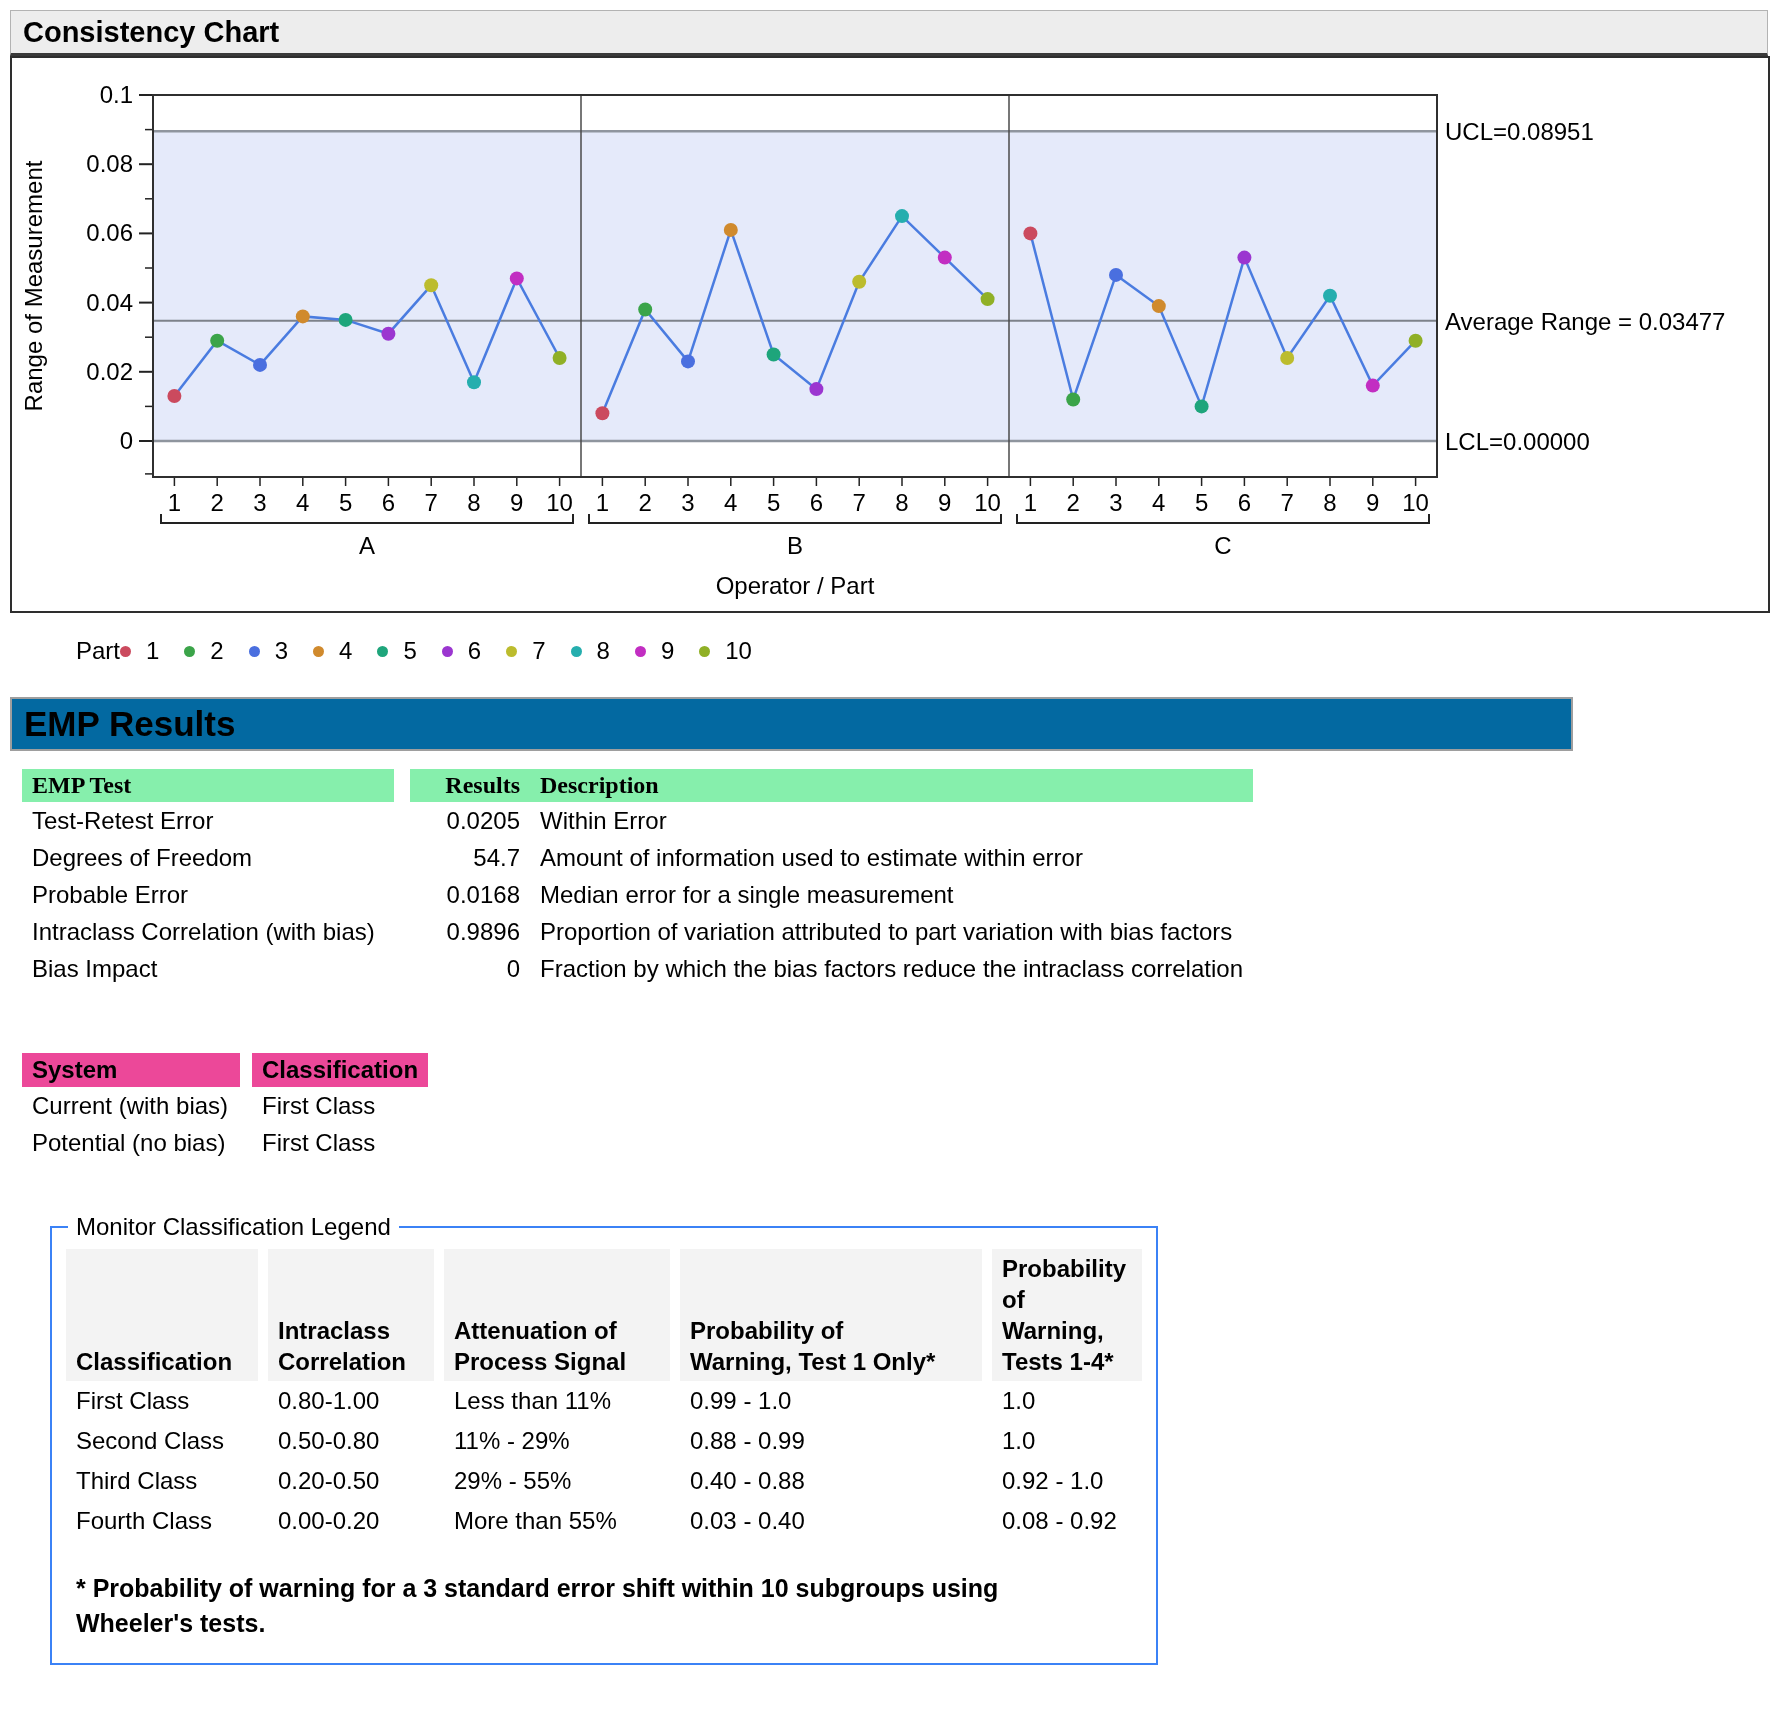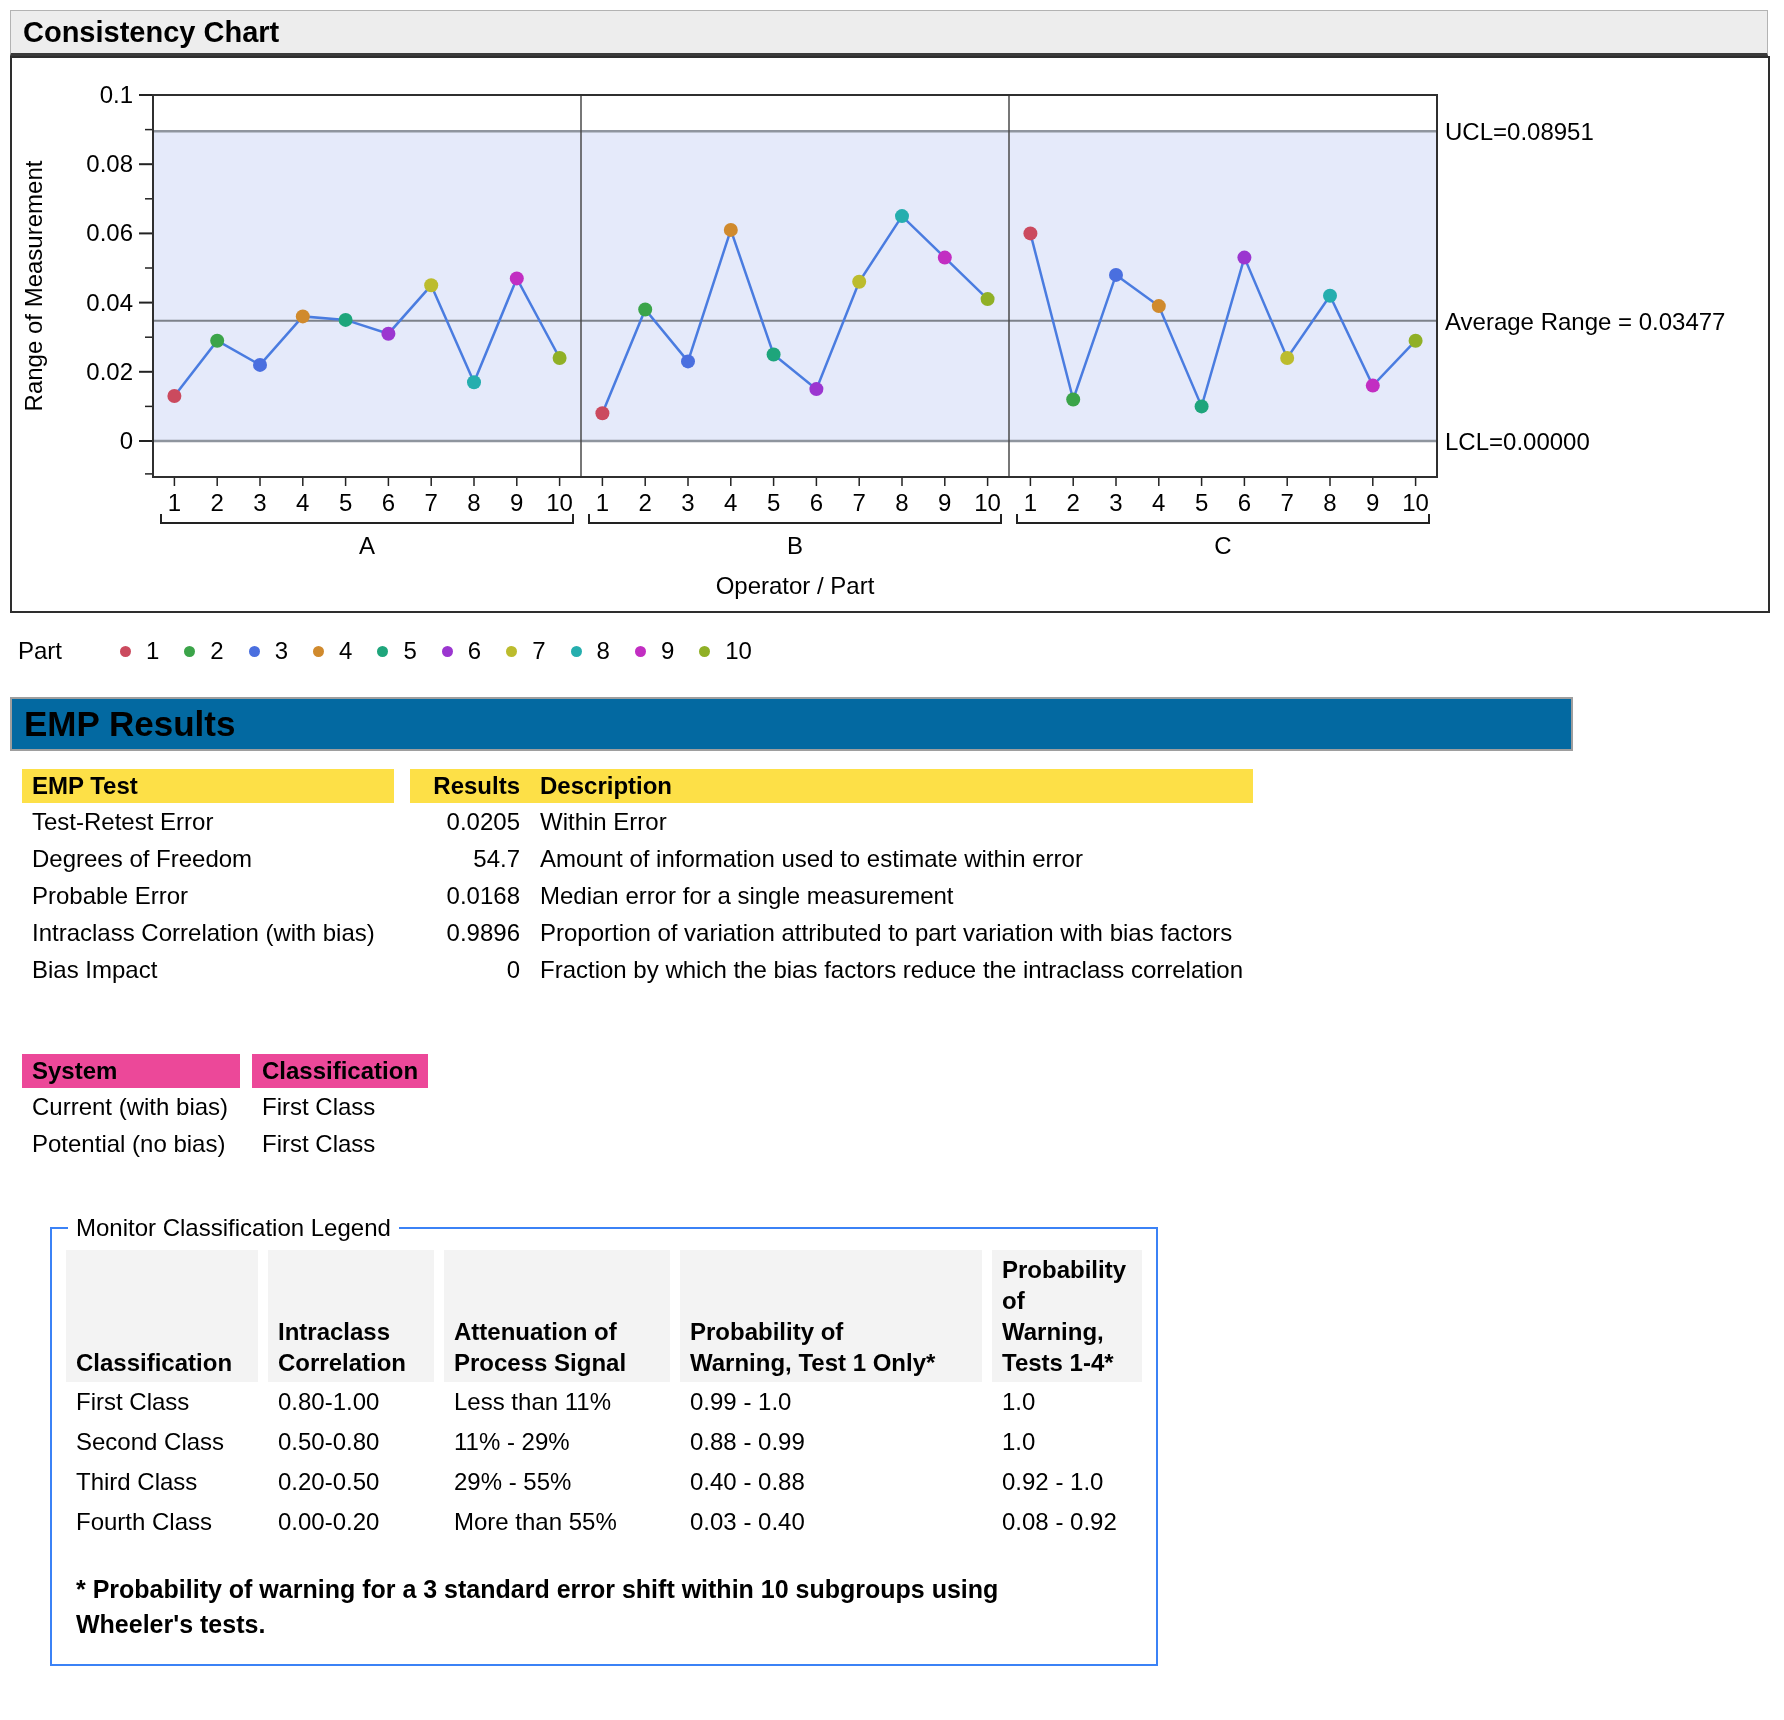--- a/index.html
+++ b/index.html
@@ -10,31 +10,31 @@
   .outline-header{width:1758px;box-sizing:border-box;background:#ededed;
     border:1px solid #b3b3b3;border-bottom:3px solid #3a3a3a;
     font-weight:bold;font-size:29px;padding:5px 0 4px 12px;}
 
   .chart-box{width:1760px;height:557px;box-sizing:border-box;
     border:2px solid #2e2e2e;background:#fff;}
   .chart-box svg{display:block;}
   svg text{font-family:"Liberation Sans", sans-serif;fill:#000;}
 
   .part-legend{display:flex;align-items:center;margin:16px 0 0 8px;height:44px;font-size:24px;}
-  .part-legend .lbl{width:102px;}
+  .part-legend .lbl{width:102px;text-align:right;}
   .legend-item{display:flex;align-items:center;margin-right:25px;}
   .legend-dot{width:11px;height:11px;border-radius:50%;margin-right:15px;flex:0 0 auto;}
 
   .section-header{width:1563px;box-sizing:border-box;background:#0369a1;
     border:2px solid #9e9e9e;font-weight:bold;font-size:35px;
     padding:5px 0 5px 12px;margin-top:24px;}
 
   table{border-collapse:separate;border-spacing:0;}
   .emp-table{margin:18px 0 0 12px;font-size:24px;}
-  .emp-table th{background:#fde047;font-weight:bold;text-align:left;padding:3px 10px;}
+  .emp-table th{background:#86efac;font-weight:bold;text-align:left;padding:3px 10px;font-family:Liberation Serif, serif;}
   .emp-table th:first-child{border-right:16px solid #fff;}
   .emp-table td{padding:3px 10px;line-height:31px;}
   .emp-table .col-test{width:352px;}
   .emp-table .col-result{width:100px;text-align:right;}
 
   .sys-table{margin:66px 0 0 12px;font-size:24px;}
   .sys-table th{background:#ec4899;font-weight:bold;text-align:left;padding:3px 10px;}
   .sys-table th:first-child{border-right:12px solid #fff;width:198px;}
   .sys-table td{padding:3px 10px;line-height:31px;}
 

